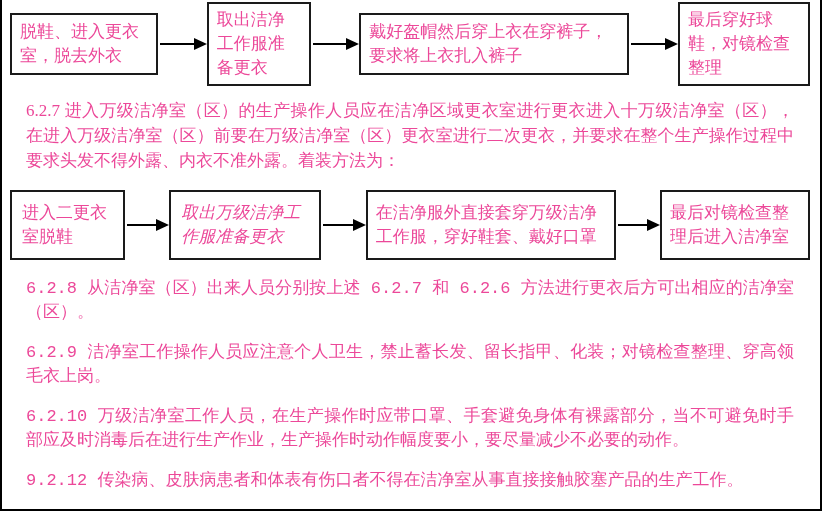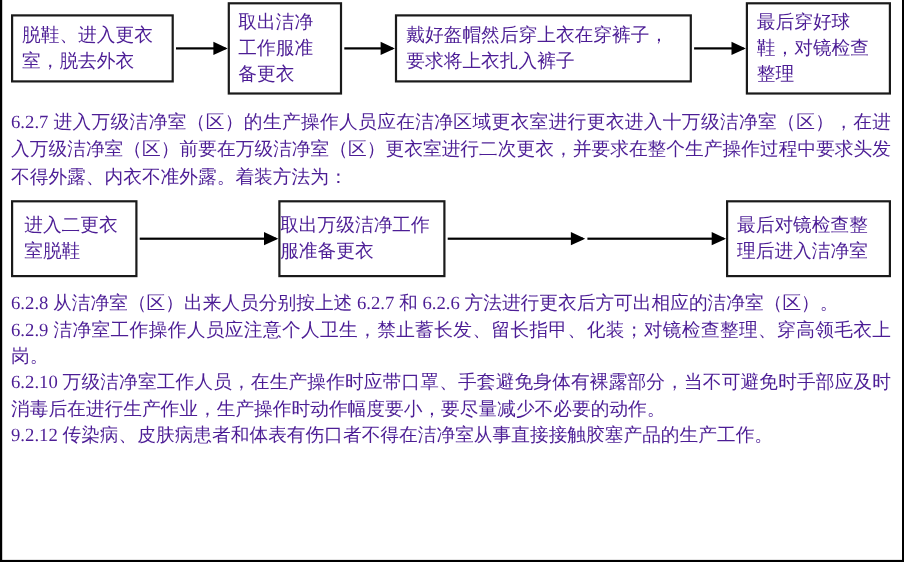--- a/index.html
+++ b/index.html
@@ -6,21 +6,21 @@
   .page {
     position:relative;
     width:822px; height:511px;
     box-sizing:border-box;
     background:#ffffff;
     border-left:2px solid #000;
     border-right:2px solid #000;
     border-bottom:2px solid #000;
     padding:12px 10px 0 8px;
     font-family:"Liberation Serif","DejaVu Serif",serif;
-    color:#4c1d95;
+    color:#ec4899;
     overflow:hidden;
   }
   
   .flow-row {
     display:flex;
     align-items:center;
     width:100%;
   }
   .flow-row-top    { height:64px; }
   .flow-row-bottom { height:72px; margin-top:8px; }
@@ -35,21 +35,21 @@
     padding:4px 8px;
     flex:0 0 auto;
   }
   .flow-row-top .flow-box    { min-height:62px; }
   .flow-row-bottom .flow-box { min-height:70px; }
   .b1-1 { width:148px; }
   .b1-2 { width:104px; }
   .b1-3 { width:270px; }
   .b1-4 { width:132px; }
   .b2-1 { width:115px; padding-left:10px; padding-right:16px; }
-  .b2-2 { width:152px; padding-left:0; padding-right:10px; }
+  .b2-2 { width:152px; padding-left:10px; padding-right:10px;font-style:italic; }
   .b2-3 { width:250px; }
   .b2-4 { width:150px; }
   
   .arrow {
     flex:1 1 auto;
     height:0;
     border-top:2px solid #000;
     position:relative;
     margin:0 2px;
     min-width:24px;
@@ -58,27 +58,27 @@
     content:"";
     position:absolute;
     right:-2px; top:-7px;
     width:0; height:0;
     border-left:13px solid #000;
     border-top:6px solid transparent;
     border-bottom:6px solid transparent;
   }
   
   .clause {
-    margin:0;
+    margin:16px;
     font-size:17px;
     line-height:24px;
     text-align:justify;
   }
   .clause-627 { margin-top:22px; line-height:25px; }
-  .clauses-block { margin-top:11px; }
+  .clauses-block { margin-top:11px;font-family:Liberation Mono, monospace; }
 </style>
 </head>
 <body>
 
 <div class="page">
 
   <div class="flow-row flow-row-top">
     <div class="flow-box b1-1">
       <span>脱鞋、进入更衣室，脱去外衣</span>
     </div>
@@ -100,20 +100,23 @@
 
   <div class="flow-row flow-row-bottom">
     <div class="flow-box b2-1">
       <span>进入二更衣室脱鞋</span>
     </div>
     <div class="arrow"></div>
     <div class="flow-box b2-2">
       <span>取出万级洁净工作服准备更衣</span>
     </div>
     <div class="arrow"></div>
+    <div class="flow-box b2-3">
+      <span>在洁净服外直接套穿万级洁净工作服，穿好鞋套、戴好口罩</span>
+    </div>
     <div class="arrow"></div>
     <div class="flow-box b2-4">
       <span>最后对镜检查整理后进入洁净室</span>
     </div>
   </div>
 
   <div class="clauses-block">
     <p class="clause">6.2.8 从洁净室（区）出来人员分别按上述 6.2.7 和 6.2.6 方法进行更衣后方可出相应的洁净室（区）。</p>
     <p class="clause">6.2.9 洁净室工作操作人员应注意个人卫生，禁止蓄长发、留长指甲、化装；对镜检查整理、穿高领毛衣上岗。</p>
     <p class="clause">6.2.10 万级洁净室工作人员，在生产操作时应带口罩、手套避免身体有裸露部分，当不可避免时手部应及时消毒后在进行生产作业，生产操作时动作幅度要小，要尽量减少不必要的动作。</p>

